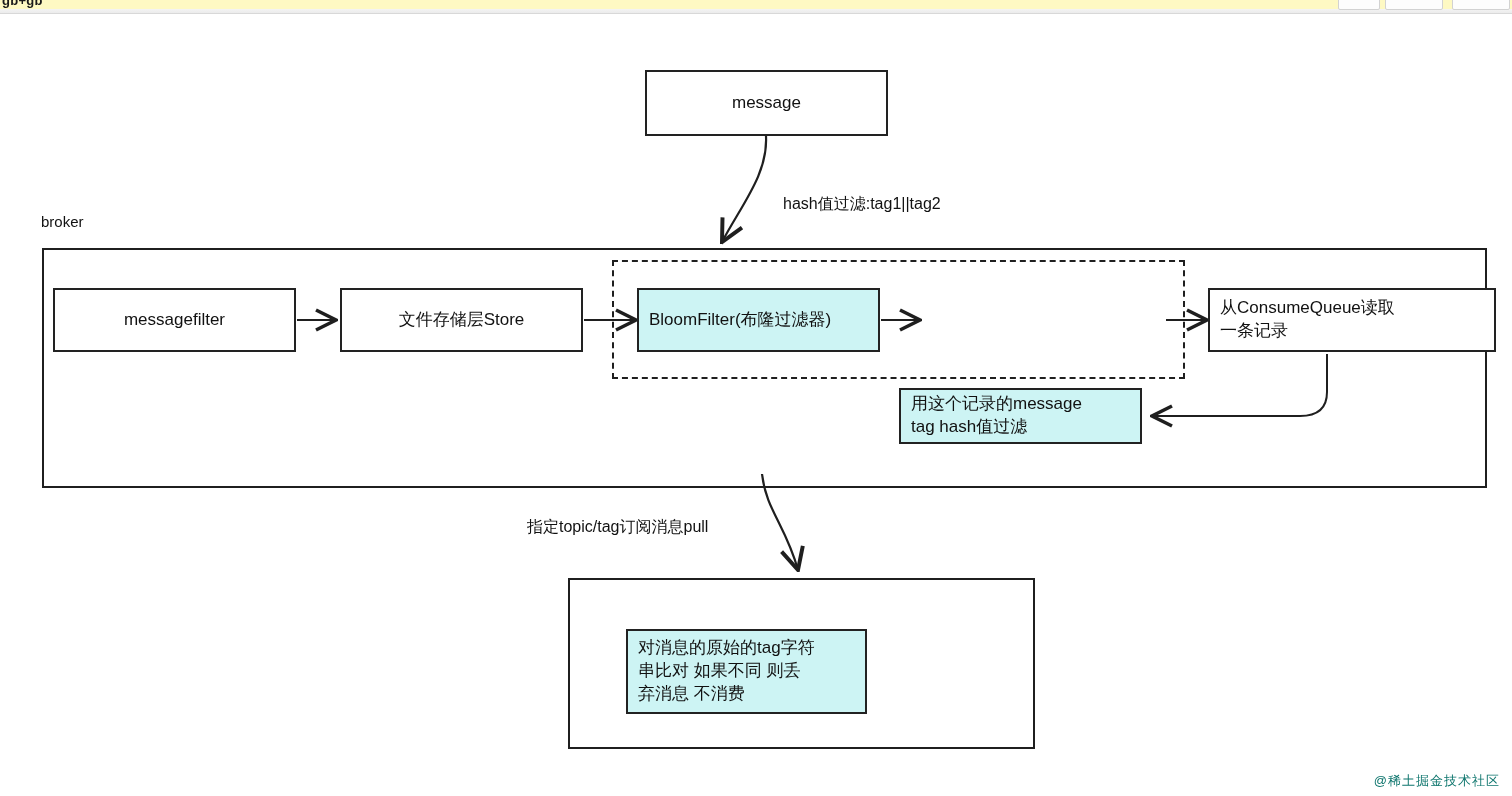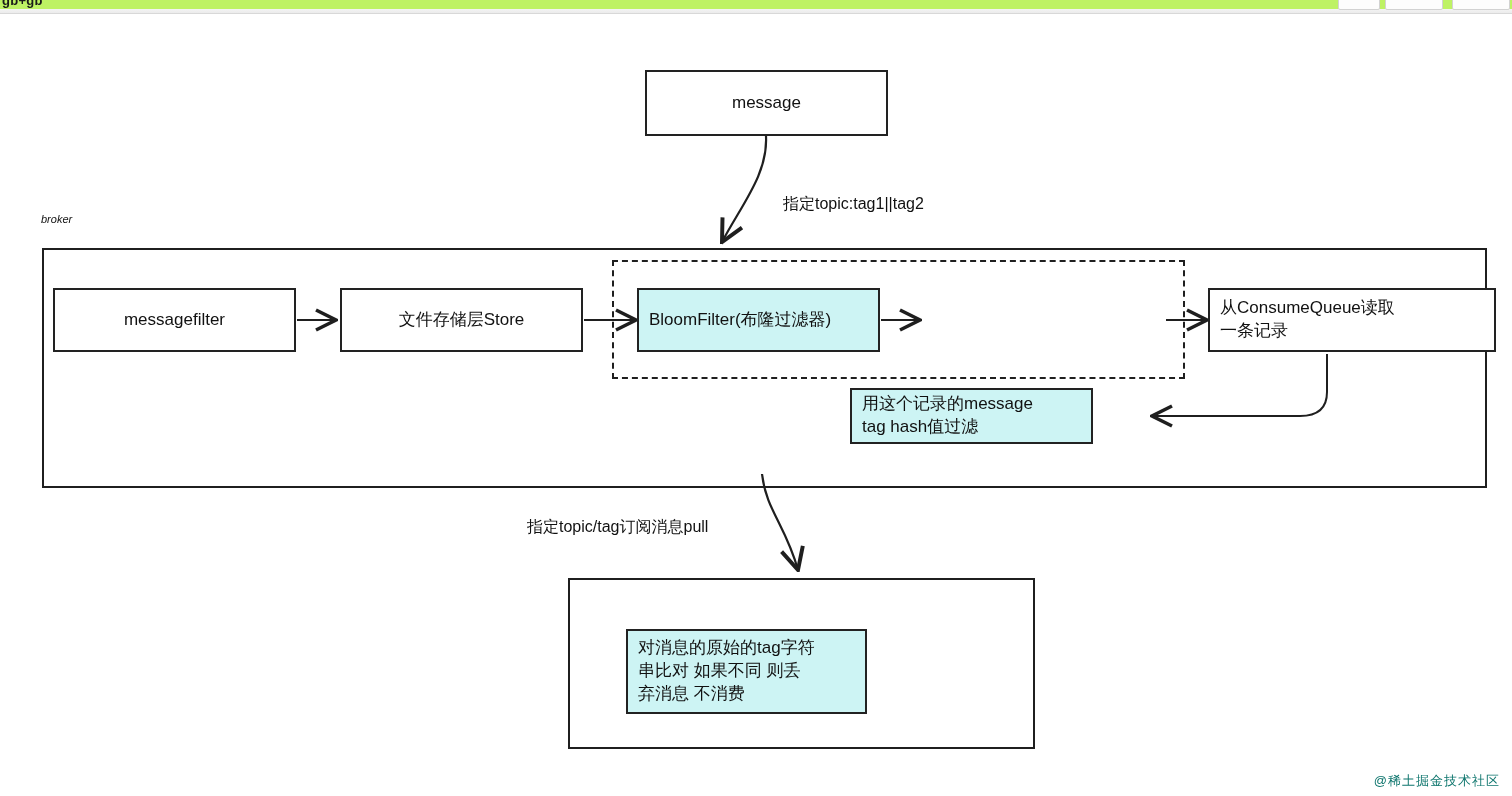--- a/index.html
+++ b/index.html
@@ -8,21 +8,21 @@
     width: 1512px; height: 796px;
     background: #ffffff;
     font-family: "Liberation Sans", "DejaVu Sans", sans-serif;
     overflow: hidden;
   }
 
   
   #chrome-strip {
     position: absolute; left: 0; top: 0;
     width: 1512px; height: 14px;
-    background: #bef264;
+    background: #fef9c3;
     border-bottom: 1px solid #d8d8d8;
     overflow: hidden;
     padding-left: 39px;
   }
   #chrome-tab-title {
     position: absolute; left: 2px; top: -7px;
     font-size: 13px; font-weight: 700; color: #1a1a1a;
     letter-spacing: 0.3px;
     white-space: nowrap;
   }
@@ -79,24 +79,23 @@
   }
 
   .edge-label {
     position: absolute;
     font-size: 16px;
     color: #111111;
     white-space: nowrap;
   }
   .plain-label {
     position: absolute;
-    font-size: 11px;
+    font-size: 15px;
     color: #111111;
     white-space: nowrap;
-    font-style: italic;
   }
 
   #watermark {
     position: absolute;
     right: 12px; bottom: 6px;
     font-size: 13px;
     color: #0f766e;
     letter-spacing: 1px;
     white-space: nowrap;
     text-align: center;
@@ -134,21 +133,21 @@
 
     <path d="M 1327,340 L 1327,378 Q 1327,402 1300,402 L 1152,402" fill="none" stroke="#1f1f1f" stroke-width="2" marker-end="url(#openarrow)"></path>
 
     <path d="M 762,460 C 766,496 786,512 798,556" fill="none" stroke="#1f1f1f" stroke-width="2.2" marker-end="url(#openarrow)"></path>
   </svg>
 
   <div class="node" style="left:645px; top:56px; width:243px; height:66px;">
     <span>message</span>
   </div>
 
-  <div class="edge-label" style="left:783px; top:180px;">指定topic:tag1||tag2</div>
+  <div class="edge-label" style="left:783px; top:180px;">hash值过滤:tag1||tag2</div>
 
   <div class="plain-label" style="left:41px; top:199px;">broker</div>
 
   <div class="container-box" style="left:42px; top:234px; width:1445px; height:240px;"></div>
 
   <div class="dashed-box" style="left:612px; top:246px; width:573px; height:119px;"></div>
 
   <div class="node" style="left:53px; top:274px; width:243px; height:64px;">
     <span>messagefilter</span>
   </div>
@@ -160,21 +159,21 @@
   <div class="node cyan left-align" style="left:637px; top:274px; width:243px; height:64px;">
     <span>BloomFilter(布隆过滤器)</span>
   </div>
 
 
   <div class="node left-align" style="left:1208px; top:274px; width:288px; height:64px;">
     <span>从ConsumeQueue读取
 一条记录</span>
   </div>
 
-  <div class="node cyan left-align" style="left:850px; top:374px; width:243px; height:56px;">
+  <div class="node cyan left-align" style="left:899px; top:374px; width:243px; height:56px;">
     <span>用这个记录的message
 tag hash值过滤</span>
   </div>
 
   <div class="edge-label" style="left:527px; top:503px;">指定topic/tag订阅消息pull</div>
 
   <div class="container-box" style="left:568px; top:564px; width:467px; height:171px;"></div>
 
   <div class="node cyan left-align" style="left:626px; top:615px; width:241px; height:85px;">
     <span>对消息的原始的tag字符

